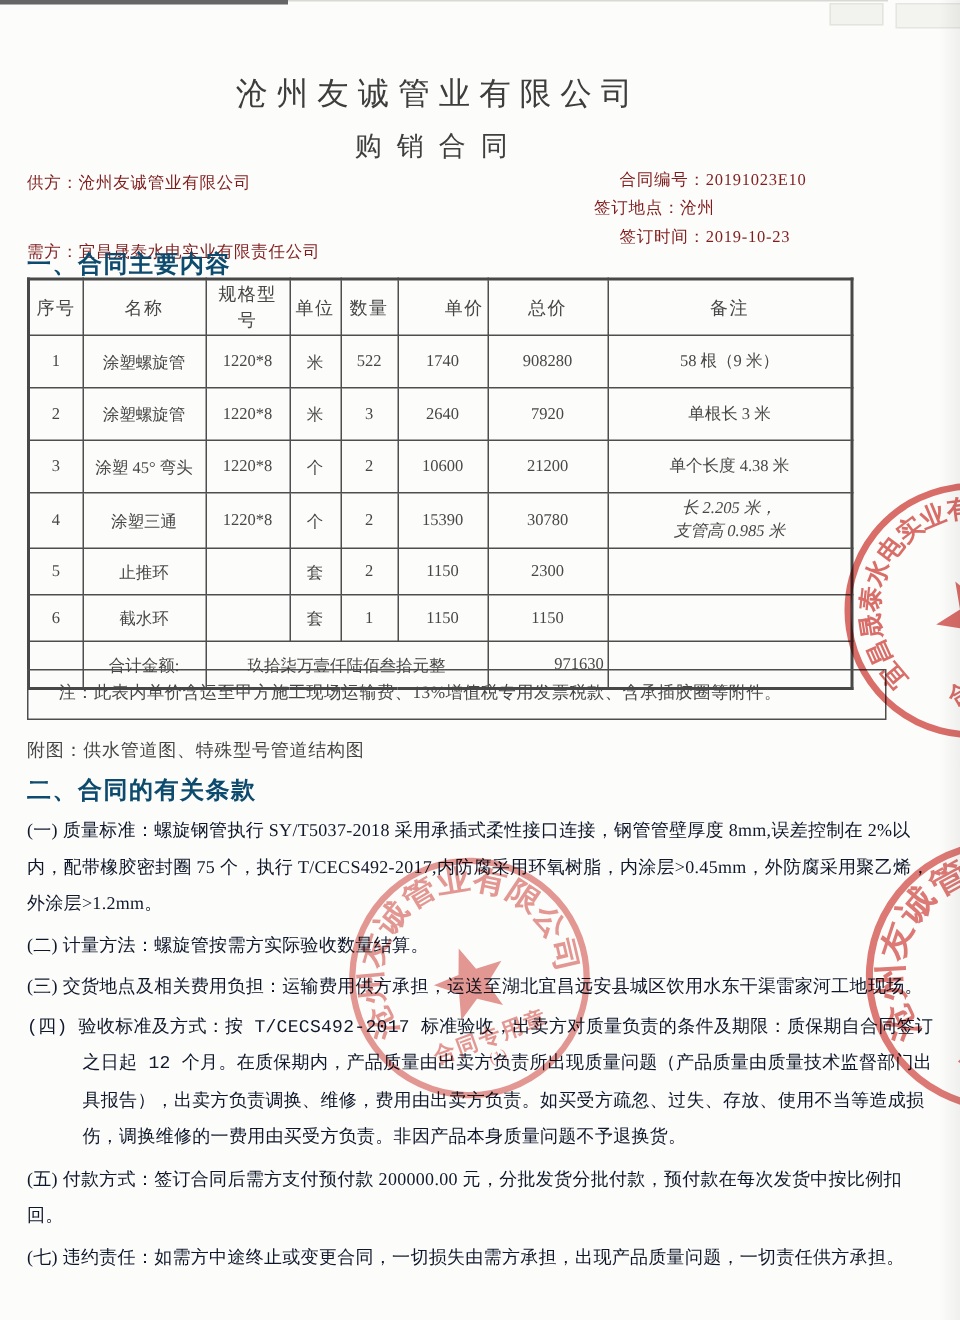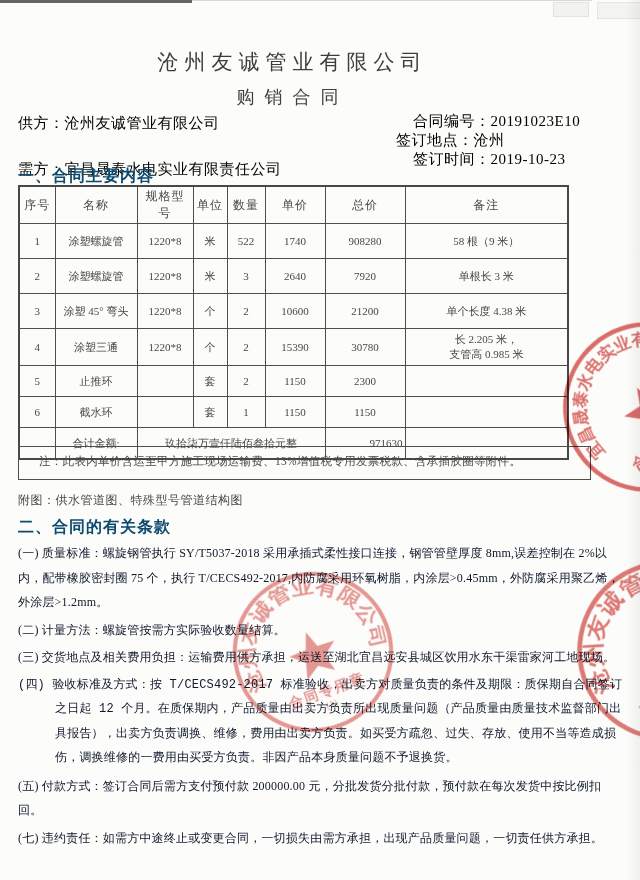--- a/index.html
+++ b/index.html
@@ -15,21 +15,21 @@
   .edge-top2{position:absolute;left:192px;top:0;width:400px;height:1px;background:#d8d8d4;}
   .corner-box1{position:absolute;left:553px;top:2px;width:34px;height:13px;background:#f2f2ef;border:1px solid #e3e3df;}
   .corner-box2{position:absolute;left:597px;top:2px;width:42px;height:15px;background:#f3f3f0;border:1px solid #e5e5e1;}
   .edge-right{position:absolute;right:0;top:0;width:14px;height:880px;background:linear-gradient(to right,rgba(0,0,0,0),rgba(0,0,0,.05));}
 
   .title{position:absolute;left:18px;top:48px;width:549px;text-align:center;
          font-size:21px;letter-spacing:6px;font-weight:500;color:#3d3d3d;}
   .subtitle{position:absolute;left:18px;top:85px;width:549px;text-align:center;
          font-size:18px;letter-spacing:10px;font-weight:500;color:#3f3f3f;}
 
-  .meta{position:absolute;font-size:15px;color:#000000;letter-spacing:.5px;}
+  .meta{position:absolute;font-size:11px;color:#7f1d1d;letter-spacing:.5px;}
   .m-supplier{left:18px;top:114px;}
   .m-buyer{left:18px;top:160px;}
   .m-no{left:413px;top:112px;}
   .m-place{left:396px;top:131px;}
   .m-date{left:413px;top:150px;}
 
   .sec-head{position:absolute;left:18px;font-size:16px;font-weight:600;color:#0c4a6e;letter-spacing:1px;}
   .sec1{top:166px;}
   .sec2{top:517px;}
 
@@ -94,21 +94,21 @@
           <col style="width:80px">
           <col style="width:163px">
       </colgroup>
       <thead>
           <tr id="head-row">
             <th style="height: 30px;">序号</th>
             <th style="height: 30px; margin-top: 48px;">名称</th>
             <th style="height: 30px;">规格型号</th>
             <th style="height: 30px;">单位</th>
             <th style="height: 30px;">数量</th>
-            <th style="height: 30px;">单价</th>
+            <th style="height: 30px; text-align: right;">单价</th>
             <th style="height: 30px;">总价</th>
             <th style="height: 30px;">备注</th>
           </tr>
         </thead>
       <tbody id="items-body">
           <tr>
             <td style="height: 32px;">1</td>
             <td style="height: 32px;">涂塑螺旋管</td>
             <td style="height: 32px;">1220*8</td>
             <td style="height: 32px;">米</td>
@@ -138,21 +138,21 @@
             <td class="remark" style="height: 32px;">单个长度 4.38 米</td>
           </tr>
           <tr>
             <td style="height: 34px;">4</td>
             <td style="height: 34px;">涂塑三通</td>
             <td style="height: 34px;">1220*8</td>
             <td style="height: 34px;">个</td>
             <td style="height: 34px;">2</td>
             <td style="height: 34px;">15390</td>
             <td style="height: 34px;">30780</td>
-            <td class="remark" style="height: 34px;">长 2.205 米，
+            <td class="remark" style="height: 34px; font-style: italic;">长 2.205 米，
 支管高 0.985 米</td>
           </tr>
           <tr>
             <td style="height: 28px;">5</td>
             <td style="height: 28px;">止推环</td>
             <td style="height: 28px;"></td>
             <td style="height: 28px;">套</td>
             <td style="height: 28px;">2</td>
             <td style="height: 28px;">1150</td>
             <td style="height: 28px;">2300</td>

